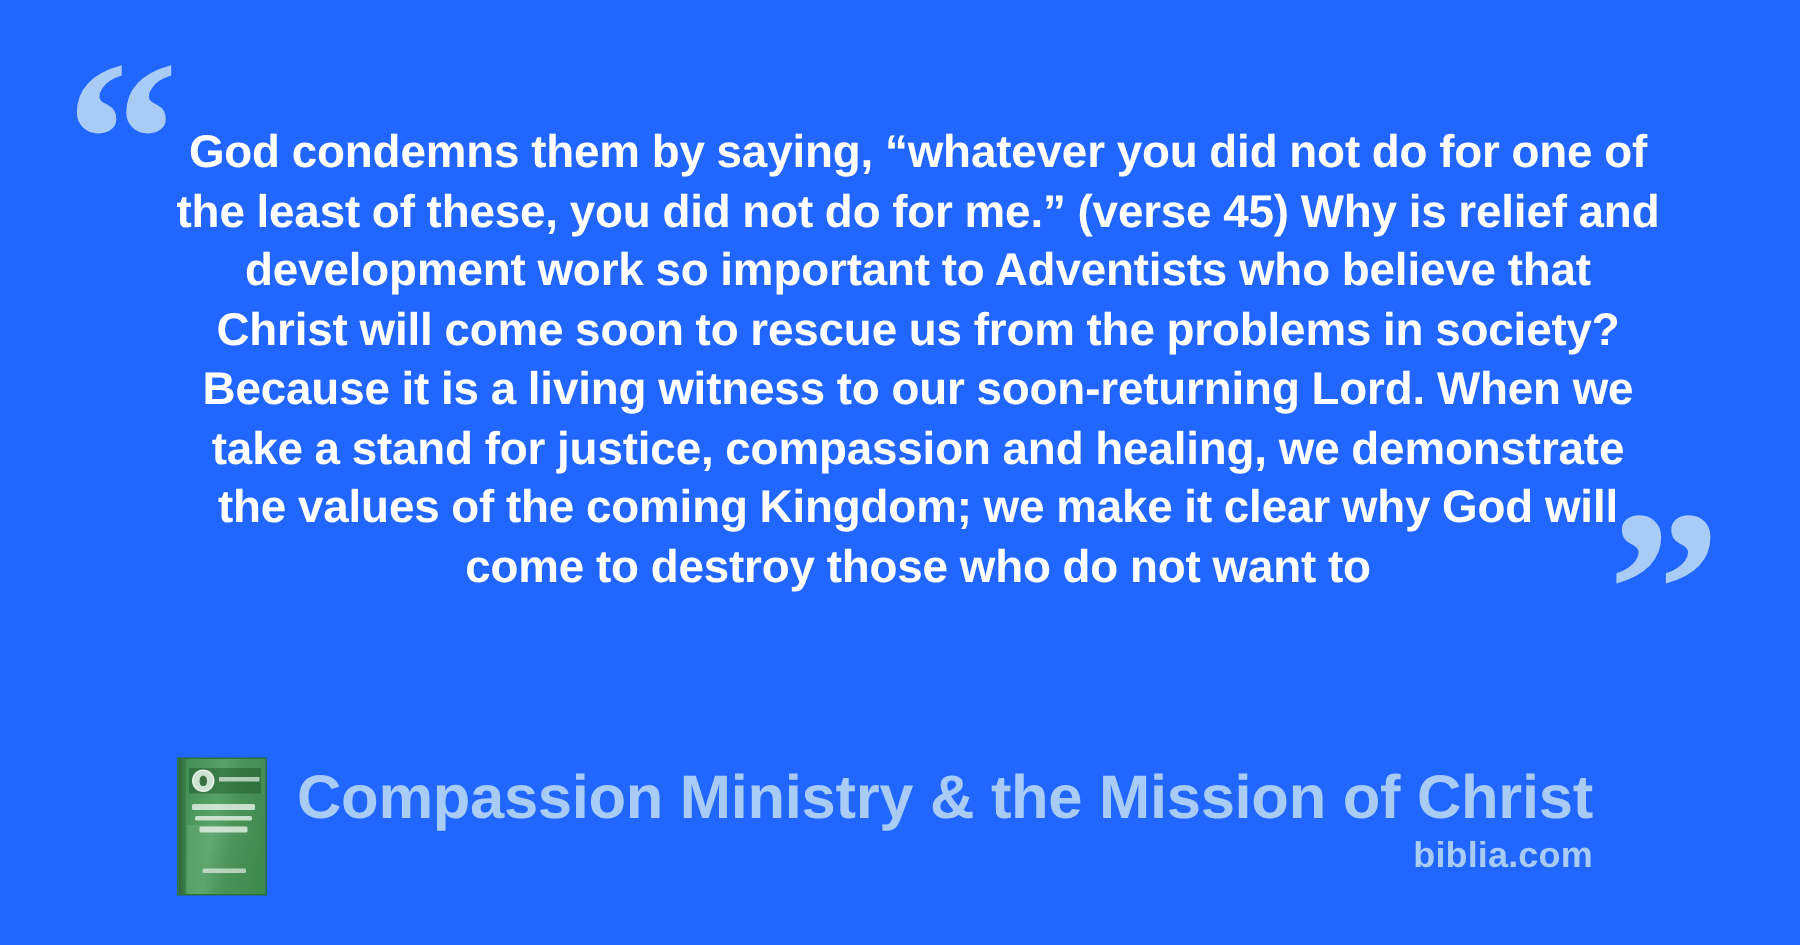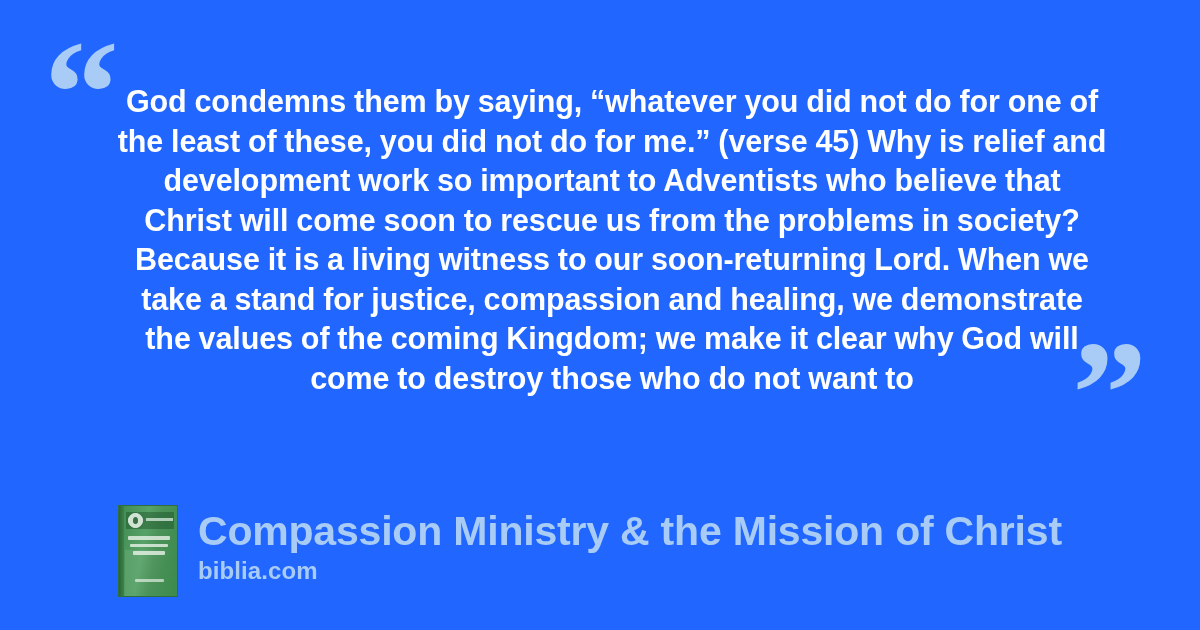--- a/index.html
+++ b/index.html
@@ -155,20 +155,21 @@
     right: 13px;
     bottom: 14px;
     height: 3.5px;
     background: rgba(226,238,228,0.70);
     border-radius: 1px;
   }
 
   .footer-text {
     margin-left: 20px;
     padding-top: 2px;
+    text-align: right;
   }
   .footer-title {
     margin: 0;
     color: #a8ccf5;
     font-family: "Liberation Sans Narrow", "Liberation Sans", sans-serif;
     font-weight: 700;
     font-size: 41px;
     line-height: 48px;
     letter-spacing: -0.2px;
     white-space: nowrap;

